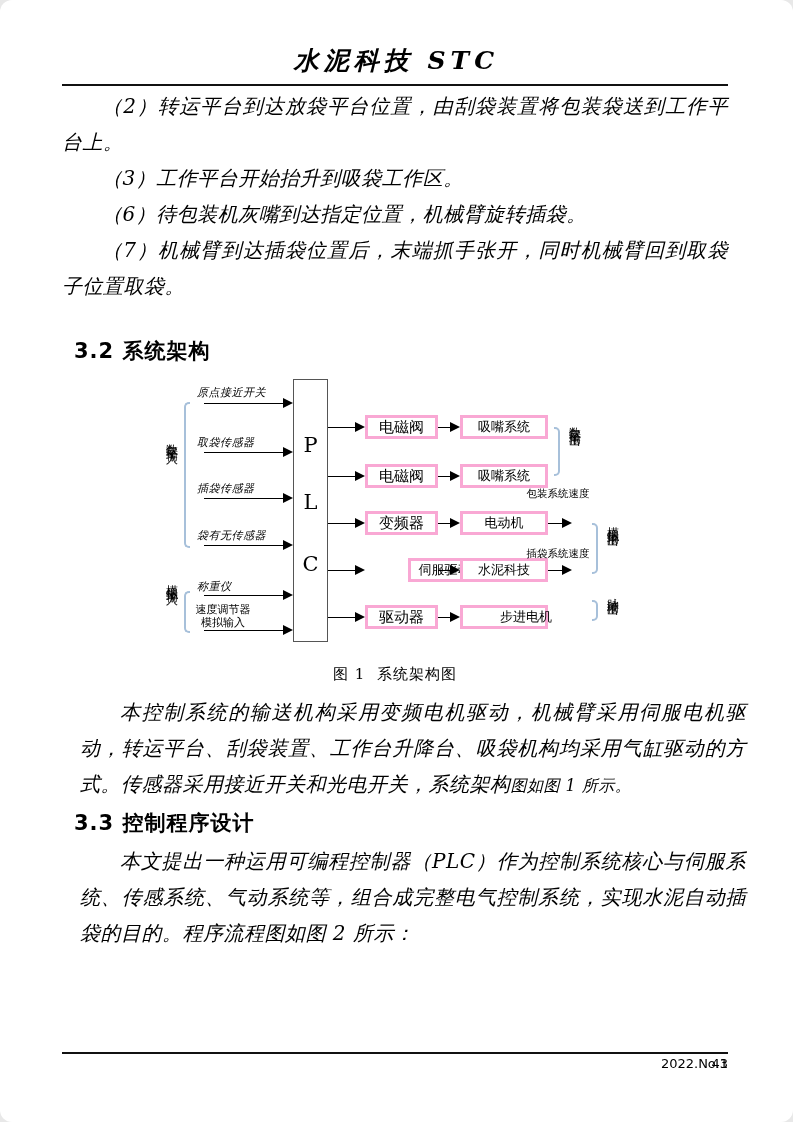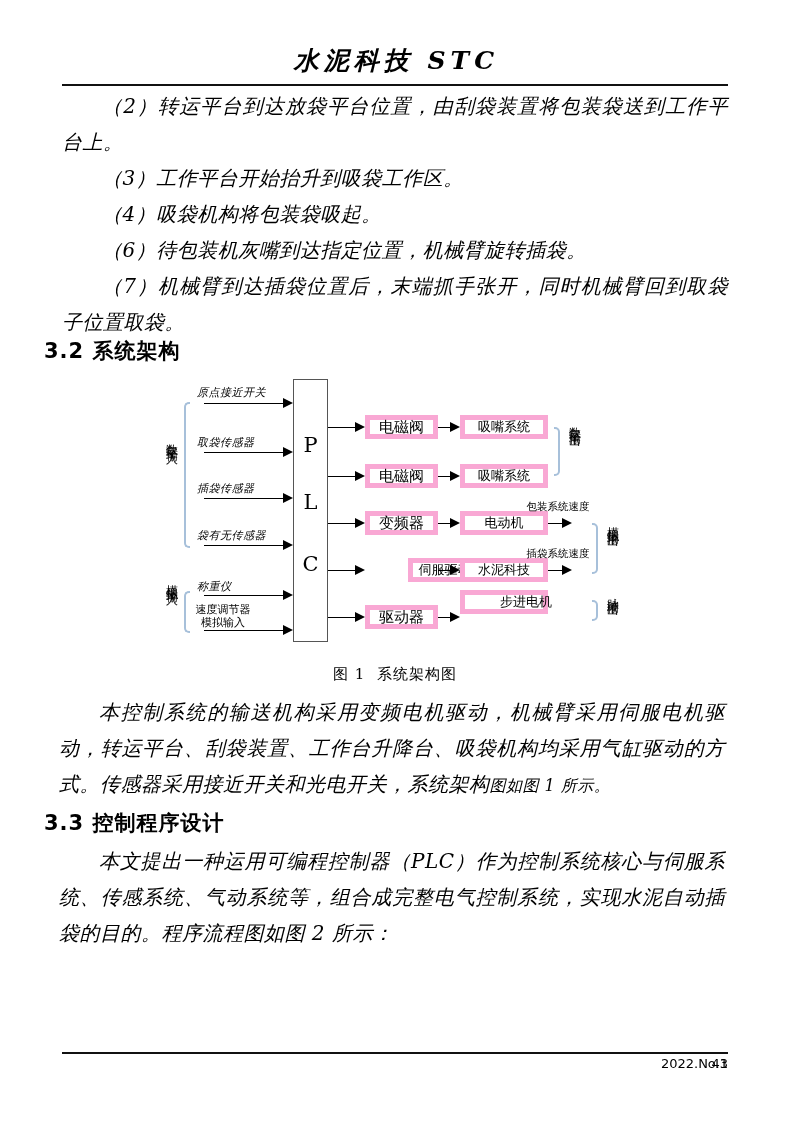--- a/index.html
+++ b/index.html
@@ -1,60 +1,60 @@
 <!DOCTYPE html>
 <html><head>
 <meta charset="utf-8">
 <style>
   * { margin:0; padding:0; box-sizing:border-box; }
   html,body { background:#e8e8e8; }
   .page {
     position:relative; width:793px; height:1122px; margin:0 auto;
     background:#ffffff; overflow:hidden;
-    font-family:"DejaVu Serif","Liberation Serif",serif; color:#000;
+    font-family:"DejaVu Serif","Liberation Serif",serif; color:#000;border-radius:12px;
   }
   
   .journal-title {
     position:absolute; top:44px; left:0; width:793px; text-align:center;
     font-size:25px; font-weight:bold; font-style:italic; letter-spacing:5px;
   }
   .header-rule { position:absolute; top:84px; left:62px; width:666px; height:2px; background:#111; }
   
   .steps { position:absolute; top:88px; left:62px; width:666px; }
   .steps p, .para {
     font-size:20px; line-height:36px; text-indent:2em;
     text-align:justify; letter-spacing:0.5px;font-style:italic;
   }
   .heading {
-    position:absolute; left:44px; font-size:21px; font-weight:bold;
+    position:absolute; left:74px; font-size:21px; font-weight:bold;
     font-family:"DejaVu Sans","Liberation Sans",sans-serif; letter-spacing:1px;
   }
   .h32 { top:337px; }
   .h33 { top:809px; }
-  .para { position:absolute; left:59px; width:666px; }
+  .para { position:absolute; left:80px; width:666px; }
   .p1 { top:694px; }
   .p2 { top:843px; }
   .small-inline { font-size:16px; }
   .fig-caption {
     position:absolute; top:665px; left:62px; width:666px; text-align:center;
     font-size:15px; white-space:pre; letter-spacing:1px;
   }
   
   .diagram { position:absolute; top:372px; left:140px; width:505px; height:292px; font-family:"DejaVu Serif","Liberation Serif",serif; }
   .plc-box {
     position:absolute; left:153px; top:7px; width:35px; height:263px;
     border:1px solid #555; background:#fff;
   }
   .plc-letter { position:absolute; left:0; width:100%; text-align:center; font-size:21px; }
   .dlabel { position:absolute; font-size:11px; letter-spacing:0.5px; white-space:nowrap;font-style:italic; }
   .dlabel-multi { position:absolute; font-size:11px; line-height:13px; width:58px; text-align:center; white-space:pre-line; }
   .hline { position:absolute; height:1px; background:#000; }
   .ah { position:absolute; width:0; height:0; border-left:10px solid #000; border-top:5px solid transparent; border-bottom:5px solid transparent; }
   .dbox {
-    position:absolute; height:24px; border:5px solid #f9a8d4; background:#fff;
+    position:absolute; height:24px; border:3px solid #f9a8d4; background:#fff;
     display:flex; align-items:center; justify-content:center; white-space:nowrap;
   }
   .dbox.driver { left:225px; width:73px; font-size:15px; }
   .dbox.driver.sm { font-size:13px;margin-left:43px; }
   .dbox.device { left:320px; width:88px; font-size:13px; }
   .speed-label { position:absolute; font-size:10.5px; width:72px; text-align:center; white-space:nowrap; }
   .vlabel {
     position:absolute; writing-mode:vertical-rl; text-orientation:upright;
     font-size:12px; letter-spacing:2px; line-height:14px;
   }
@@ -76,21 +76,20 @@
 <body>
 
 <div class="page">
 
   <div class="journal-title">水泥科技 STC</div>
   <div class="header-rule"></div>
 
   <div class="steps">
     <p>（2）转运平台到达放袋平台位置，由刮袋装置将包装袋送到工作平台上。</p>
     <p>（3）工作平台开始抬升到吸袋工作区。</p>
-    <p>（4）吸袋机构将包装袋吸起。</p>
     <p>（6）待包装机灰嘴到达指定位置，机械臂旋转插袋。</p>
     <p>（7）机械臂到达插袋位置后，末端抓手张开，同时机械臂回到取袋子位置取袋。</p>
   </div>
 
   <div class="heading h32">3.2 系统架构</div>
 
   <div class="diagram">
 
     <div class="vlabel" style="left:25px; top:62px;">数字量输入</div>
     <div class="bracket open-right" style="left:44px; top:30px; height:146px;"></div>
@@ -142,40 +141,40 @@
     <div class="hline" style="left:298px; top:104px; width:12px;"></div>
     <div class="ah" style="left:310px; top:99px;"></div>
     <div class="dbox device" style="top:92px;">吸嘴系统</div>
 
     <div class="hline" style="left:188px; top:151px; width:27px;"></div>
     <div class="ah" style="left:215px; top:146px;"></div>
     <div class="dbox driver" style="top:139px;">变频器</div>
     <div class="hline" style="left:298px; top:151px; width:12px;"></div>
     <div class="ah" style="left:310px; top:146px;"></div>
     <div class="dbox device" style="top:139px;">电动机</div>
-    <div class="speed-label" style="left:382px; top:128px;">包装系统速度</div>
+    <div class="speed-label" style="left:382px; top:115px;">包装系统速度</div>
     <div class="hline" style="left:408px; top:151px; width:14px;"></div>
     <div class="ah" style="left:422px; top:146px;"></div>
 
     <div class="hline" style="left:188px; top:198px; width:27px;"></div>
     <div class="ah" style="left:215px; top:193px;"></div>
     <div class="dbox driver sm" style="top:186px;">伺服驱动</div>
     <div class="hline" style="left:298px; top:198px; width:12px;"></div>
     <div class="ah" style="left:310px; top:193px;"></div>
     <div class="dbox device" style="top:186px;">水泥科技</div>
     <div class="speed-label" style="left:382px; top:175px;">插袋系统速度</div>
     <div class="hline" style="left:408px; top:198px; width:14px;"></div>
     <div class="ah" style="left:422px; top:193px;"></div>
 
     <div class="hline" style="left:188px; top:245px; width:27px;"></div>
     <div class="ah" style="left:215px; top:240px;"></div>
     <div class="dbox driver" style="top:233px;">驱动器</div>
     <div class="hline" style="left:298px; top:245px; width:12px;"></div>
     <div class="ah" style="left:310px; top:240px;"></div>
-    <div class="dbox device" style="top:218px;padding-left:44px;">步进电机</div>
+    <div class="dbox device" style="top:233px;padding-left:44px;">步进电机</div>
 
     <div class="bracket open-left" style="left:414px; top:55px; height:49px;"></div>
     <div class="vlabel" style="left:428px; top:45px;">数字量输出</div>
 
     <div class="bracket open-left" style="left:452px; top:151px; height:51px;"></div>
     <div class="vlabel" style="left:466px; top:145px;">模拟量输出</div>
 
     <div class="bracket open-left" style="left:452px; top:228px; height:21px;"></div>
     <div class="vlabel" style="left:466px; top:216px;">脉冲输出</div>
   </div>

